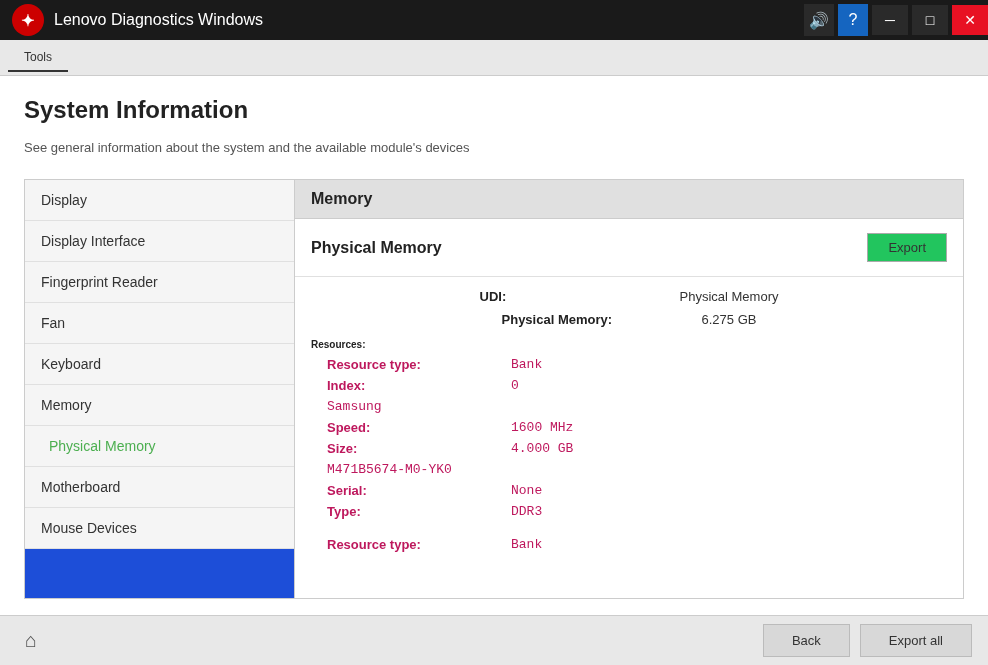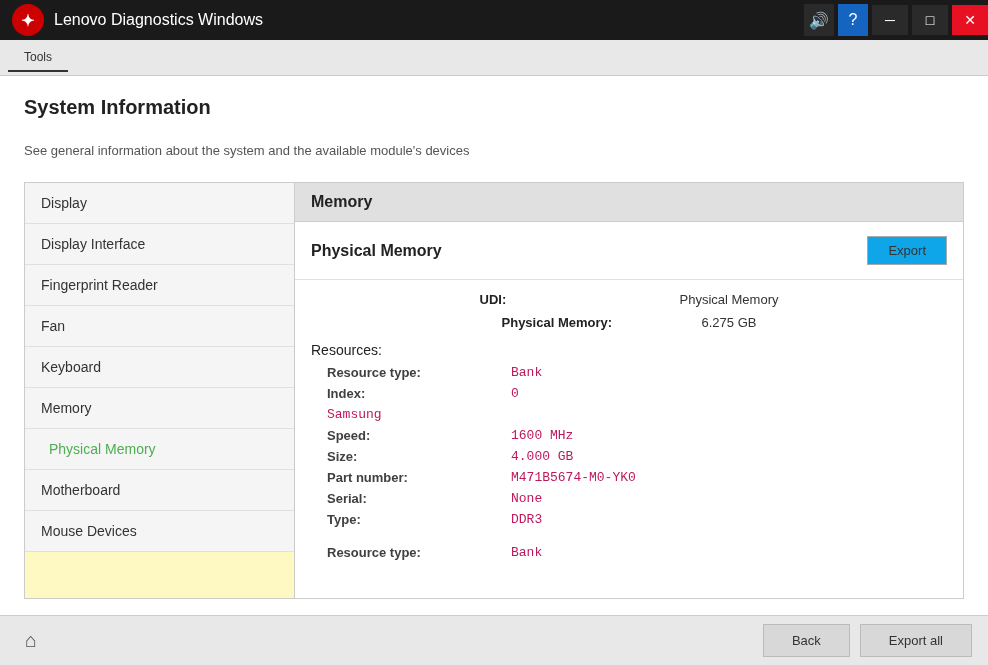--- a/index.html
+++ b/index.html
@@ -107,43 +107,43 @@
     
     .main-content {
       flex: 1;
       background: white;
       padding: 20px 24px 16px 24px;
       display: flex;
       flex-direction: column;
       overflow: hidden;
     }
     .page-title {
-      font-size: 20px;
+      font-size: 24px;
       font-weight: bold;
       color: #222;
-      margin-bottom: 24px;
+      margin-bottom: 16px;
     }
     .page-subtitle {
       font-size: 13px;
       color: #555;
       margin-bottom: 24px;
     }
 
     
     .content-area {
       display: flex;
       flex: 1;
       overflow: hidden;
       border: 1px solid #ccc;
     }
 
     
     .sidebar {
       width: 270px;
-      background: #fef9c3;
+      background: #1d4ed8;
       flex-shrink: 0;
       overflow-y: auto;
       border-right: 1px solid #ccc;
     }
     .sidebar-item {
       padding: 12px 16px;
       font-size: 14px;
       color: #333;
       cursor: pointer;
       border-bottom: 1px solid #e0e0e0;
@@ -187,21 +187,21 @@
       justify-content: space-between;
       padding: 14px 16px;
       border-bottom: 1px solid #e0e0e0;
     }
     .detail-title {
       font-size: 16px;
       font-weight: 600;
       color: #222;
     }
     .export-btn {
-      background: #0ea5e9;
+      background: #22c55e;
       border: 1px solid #aaa;
       padding: 6px 20px;
       font-size: 13px;
       cursor: pointer;
       color: #333;
     }
 
     .detail-table {
       width: 100%;
       padding: 8px 16px;
@@ -215,35 +215,35 @@
     .detail-label {
       width: 200px;
       font-weight: 600;
       color: #222;
       flex-shrink: 0;
     }
     .detail-value {
       color: #333;
     }
     .section-label {
-      font-weight: 400;
-      font-size: 14px;
+      font-weight: 700;
+      font-size: 10px;
       color: #222;
       padding: 8px 0 4px 0;
     }
     .sub-detail-row {
       display: flex;
       padding: 3px 0;
       font-size: 13px;
       padding-left: 16px;
     }
     .sub-detail-label {
       width: 184px;
       font-weight: 600;
-      color: #404040;
+      color: #be185d;
       flex-shrink: 0;
     }
     .sub-detail-value {
       color: #be185d;
       font-family: Liberation Mono, monospace;
     }
 
     
     .detail-panel::-webkit-scrollbar { width: 10px; }
     .detail-panel::-webkit-scrollbar-track { background: #f0f0f0; }
@@ -365,21 +365,20 @@
           </div>
           <div class="sub-detail-row">
             <span class="sub-detail-label">Speed:</span>
             <span class="sub-detail-value">1600 MHz</span>
           </div>
           <div class="sub-detail-row">
             <span class="sub-detail-label">Size:</span>
             <span class="sub-detail-value">4.000 GB</span>
           </div>
           <div class="sub-detail-row">
-            <span class="sub-detail-label">Part number:</span>
             <span class="sub-detail-value">M471B5674-M0-YK0</span>
           </div>
           <div class="sub-detail-row">
             <span class="sub-detail-label">Serial:</span>
             <span class="sub-detail-value">None</span>
           </div>
           <div class="sub-detail-row">
             <span class="sub-detail-label">Type:</span>
             <span class="sub-detail-value">DDR3</span>
           </div>

